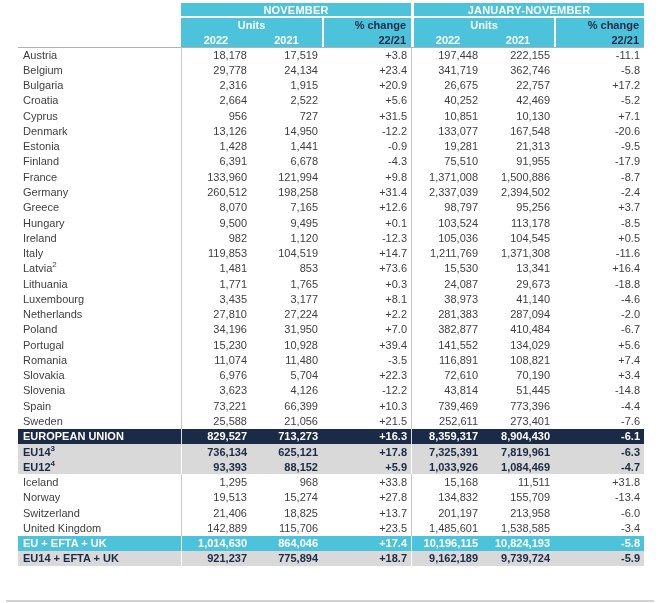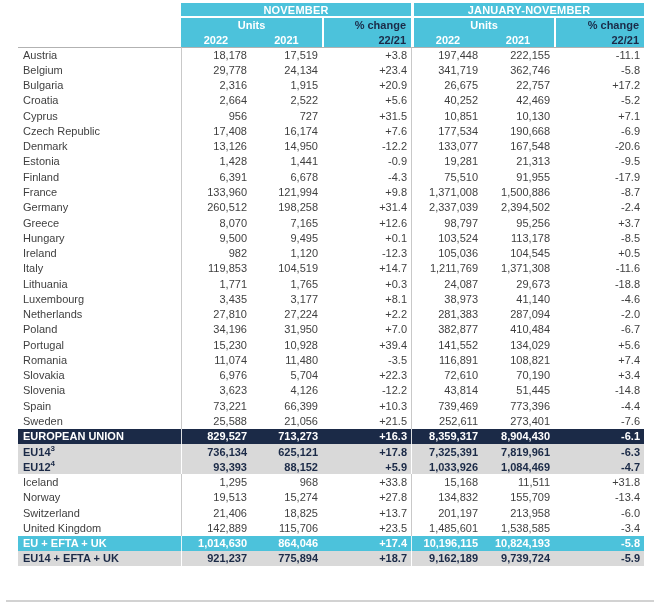--- a/index.html
+++ b/index.html
@@ -154,29 +154,20 @@
         <tr class="r-normal">
           <td class="c-name">Cyprus</td>
           <td class="c-val sep">956</td>
           <td class="c-val">727</td>
           <td class="c-val">+31.5</td>
           <td class="c-val sep">10,851</td>
           <td class="c-val">10,130</td>
           <td class="c-val">+7.1</td>
         </tr>
         <tr class="r-normal">
-          <td class="c-name">Czech Republic</td>
-          <td class="c-val sep">17,408</td>
-          <td class="c-val">16,174</td>
-          <td class="c-val">+7.6</td>
-          <td class="c-val sep">177,534</td>
-          <td class="c-val">190,668</td>
-          <td class="c-val">-6.9</td>
-        </tr>
-        <tr class="r-normal">
           <td class="c-name">Denmark</td>
           <td class="c-val sep">13,126</td>
           <td class="c-val">14,950</td>
           <td class="c-val">-12.2</td>
           <td class="c-val sep">133,077</td>
           <td class="c-val">167,548</td>
           <td class="c-val">-20.6</td>
         </tr>
         <tr class="r-normal">
           <td class="c-name">Estonia</td>
@@ -242,20 +233,29 @@
           <td class="c-val">+0.5</td>
         </tr>
         <tr class="r-normal">
           <td class="c-name">Italy</td>
           <td class="c-val sep">119,853</td>
           <td class="c-val">104,519</td>
           <td class="c-val">+14.7</td>
           <td class="c-val sep">1,211,769</td>
           <td class="c-val">1,371,308</td>
           <td class="c-val">-11.6</td>
+        </tr>
+        <tr class="r-normal">
+          <td class="c-name">Latvia<sup>2</sup></td>
+          <td class="c-val sep">1,481</td>
+          <td class="c-val">853</td>
+          <td class="c-val">+73.6</td>
+          <td class="c-val sep">15,530</td>
+          <td class="c-val">13,341</td>
+          <td class="c-val">+16.4</td>
         </tr>
         <tr class="r-normal">
           <td class="c-name">Lithuania</td>
           <td class="c-val sep">1,771</td>
           <td class="c-val">1,765</td>
           <td class="c-val">+0.3</td>
           <td class="c-val sep">24,087</td>
           <td class="c-val">29,673</td>
           <td class="c-val">-18.8</td>
         </tr>

